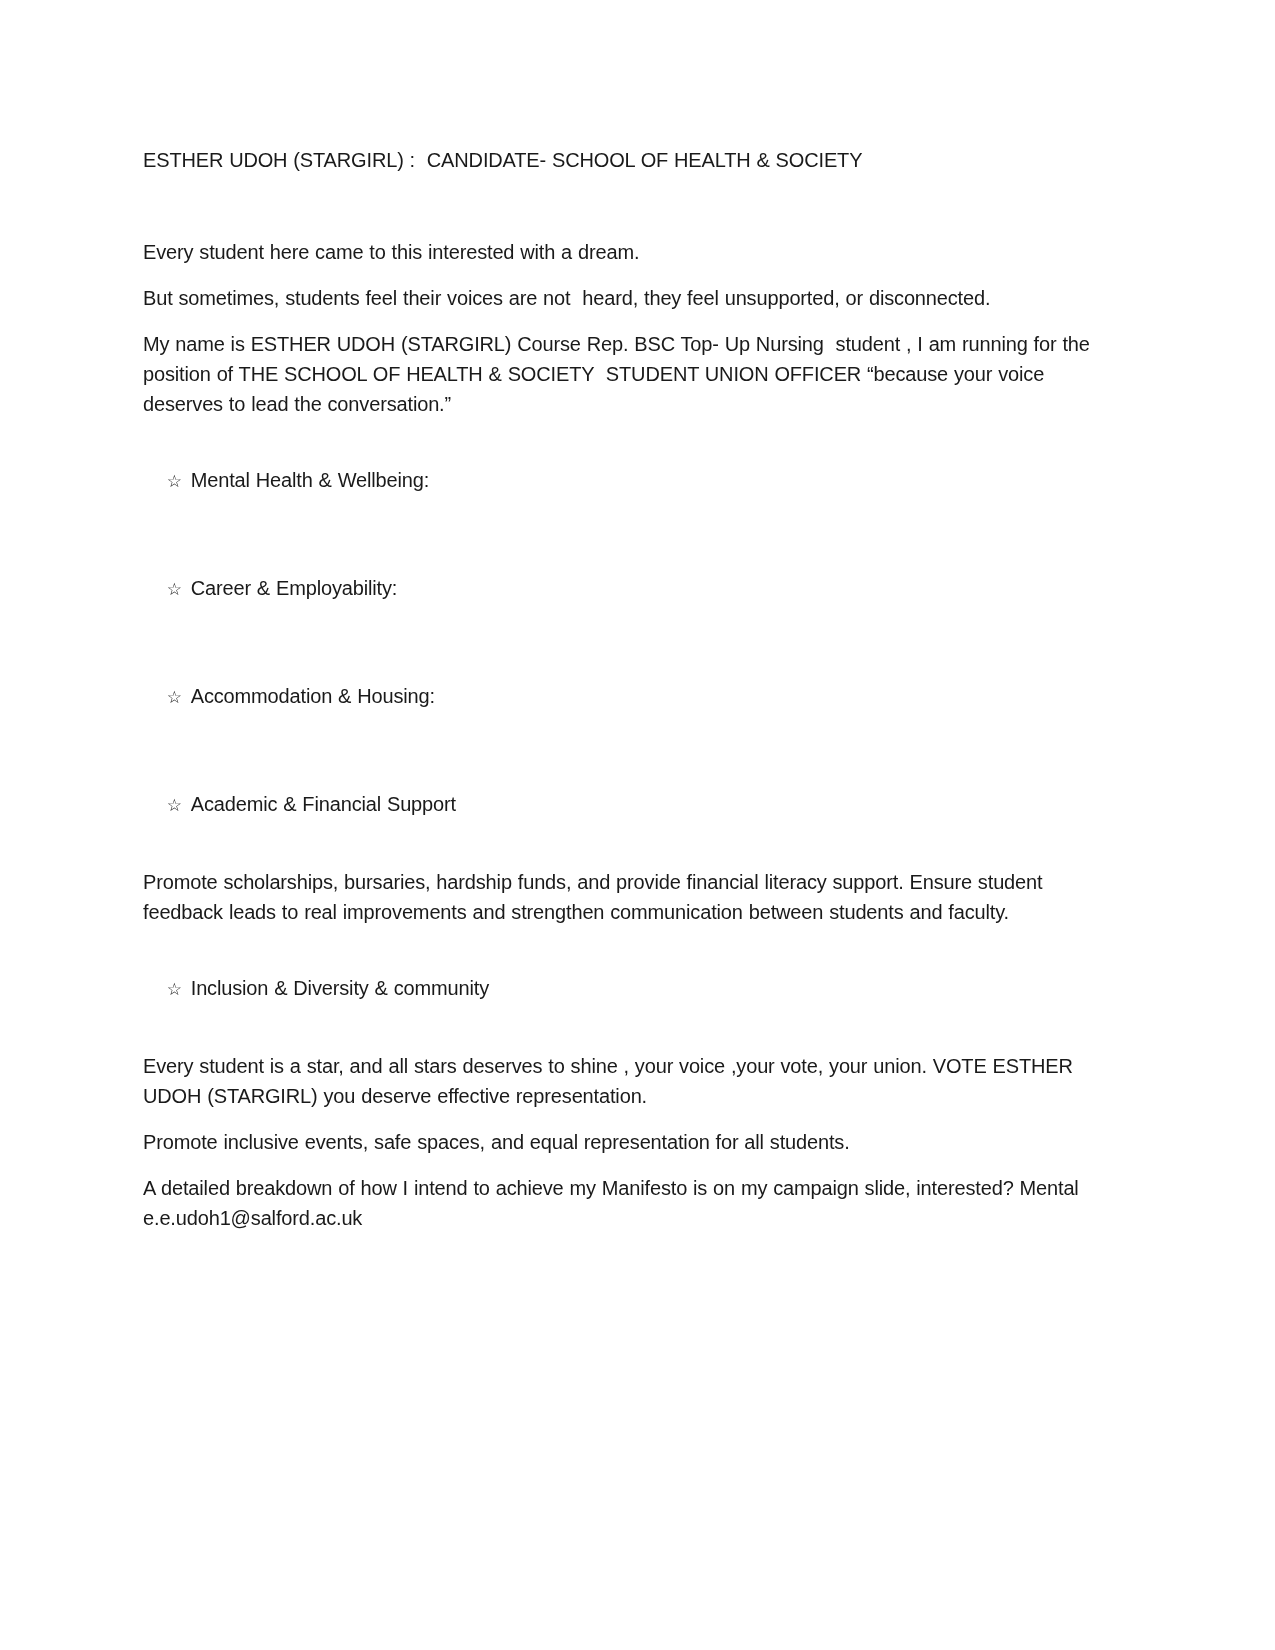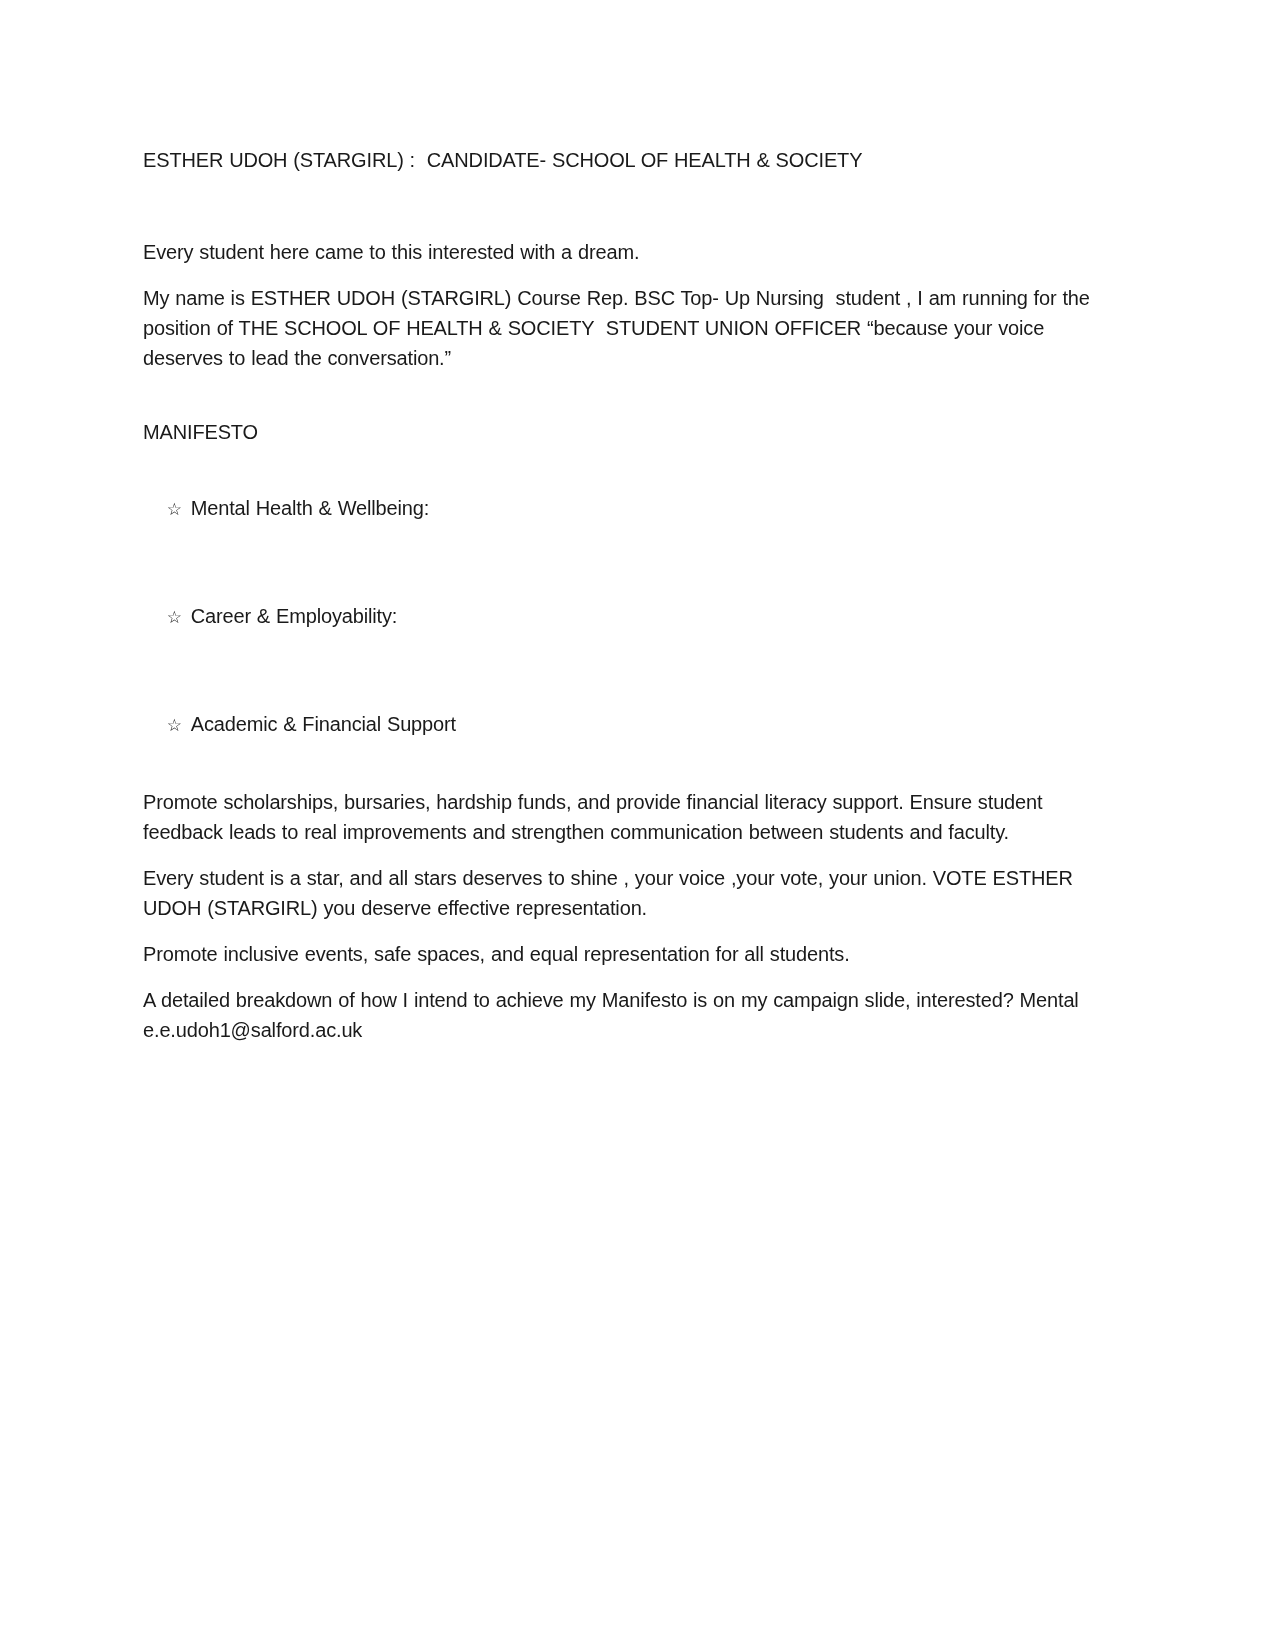--- a/index.html
+++ b/index.html
@@ -42,38 +42,44 @@
 </style>
 </head>
 <body>
 
 <div class="page">
 
   <p class="title">ESTHER UDOH (STARGIRL) :  CANDIDATE- SCHOOL OF HEALTH &amp; SOCIETY</p>
 
   <p>Every student here came to this interested with a dream.</p>
 
+  <p>But sometimes, students feel their voices are not  heard, they feel unsupported, or disconnected.</p>
 
   <p>My name is ESTHER UDOH (STARGIRL) Course Rep. BSC Top- Up Nursing  student , I am running for the position of THE SCHOOL OF HEALTH &amp; SOCIETY  STUDENT UNION OFFICER “because your voice deserves to lead the conversation.”</p>
 
-  <p class="manifesto-heading">MANIFESTO</p>
 
   <p class="bullet-line">
     <span class="star">☆</span><span>Mental Health &amp; Wellbeing:</span>
   </p>
 
   <p class="bullet-line">
     <span class="star">☆</span><span>Career &amp; Employability:</span>
   </p>
 
+  <p class="bullet-line">
+    <span class="star">☆</span><span>Accommodation &amp; Housing:</span>
+  </p>
 
   <p class="bullet-line">
     <span class="star">☆</span><span>Academic &amp; Financial Support</span>
   </p>
   <p>Promote scholarships, bursaries, hardship funds, and provide financial literacy support. Ensure student feedback leads to real improvements and strengthen communication between students and faculty.</p>
 
+  <p class="bullet-line">
+    <span class="star">☆</span><span>Inclusion &amp; Diversity &amp; community</span>
+  </p>
   <p>Every student is a star, and all stars deserves to shine , your voice ,your vote, your union. VOTE ESTHER UDOH (STARGIRL) you deserve effective representation.</p>
 
   <p>Promote inclusive events, safe spaces, and equal representation for all students.</p>
 
   <p>A detailed breakdown of how I intend to achieve my Manifesto is on my campaign slide, interested? Mental e.e.udoh1@salford.ac.uk</p>
 
 </div>
 
 </body></html>

